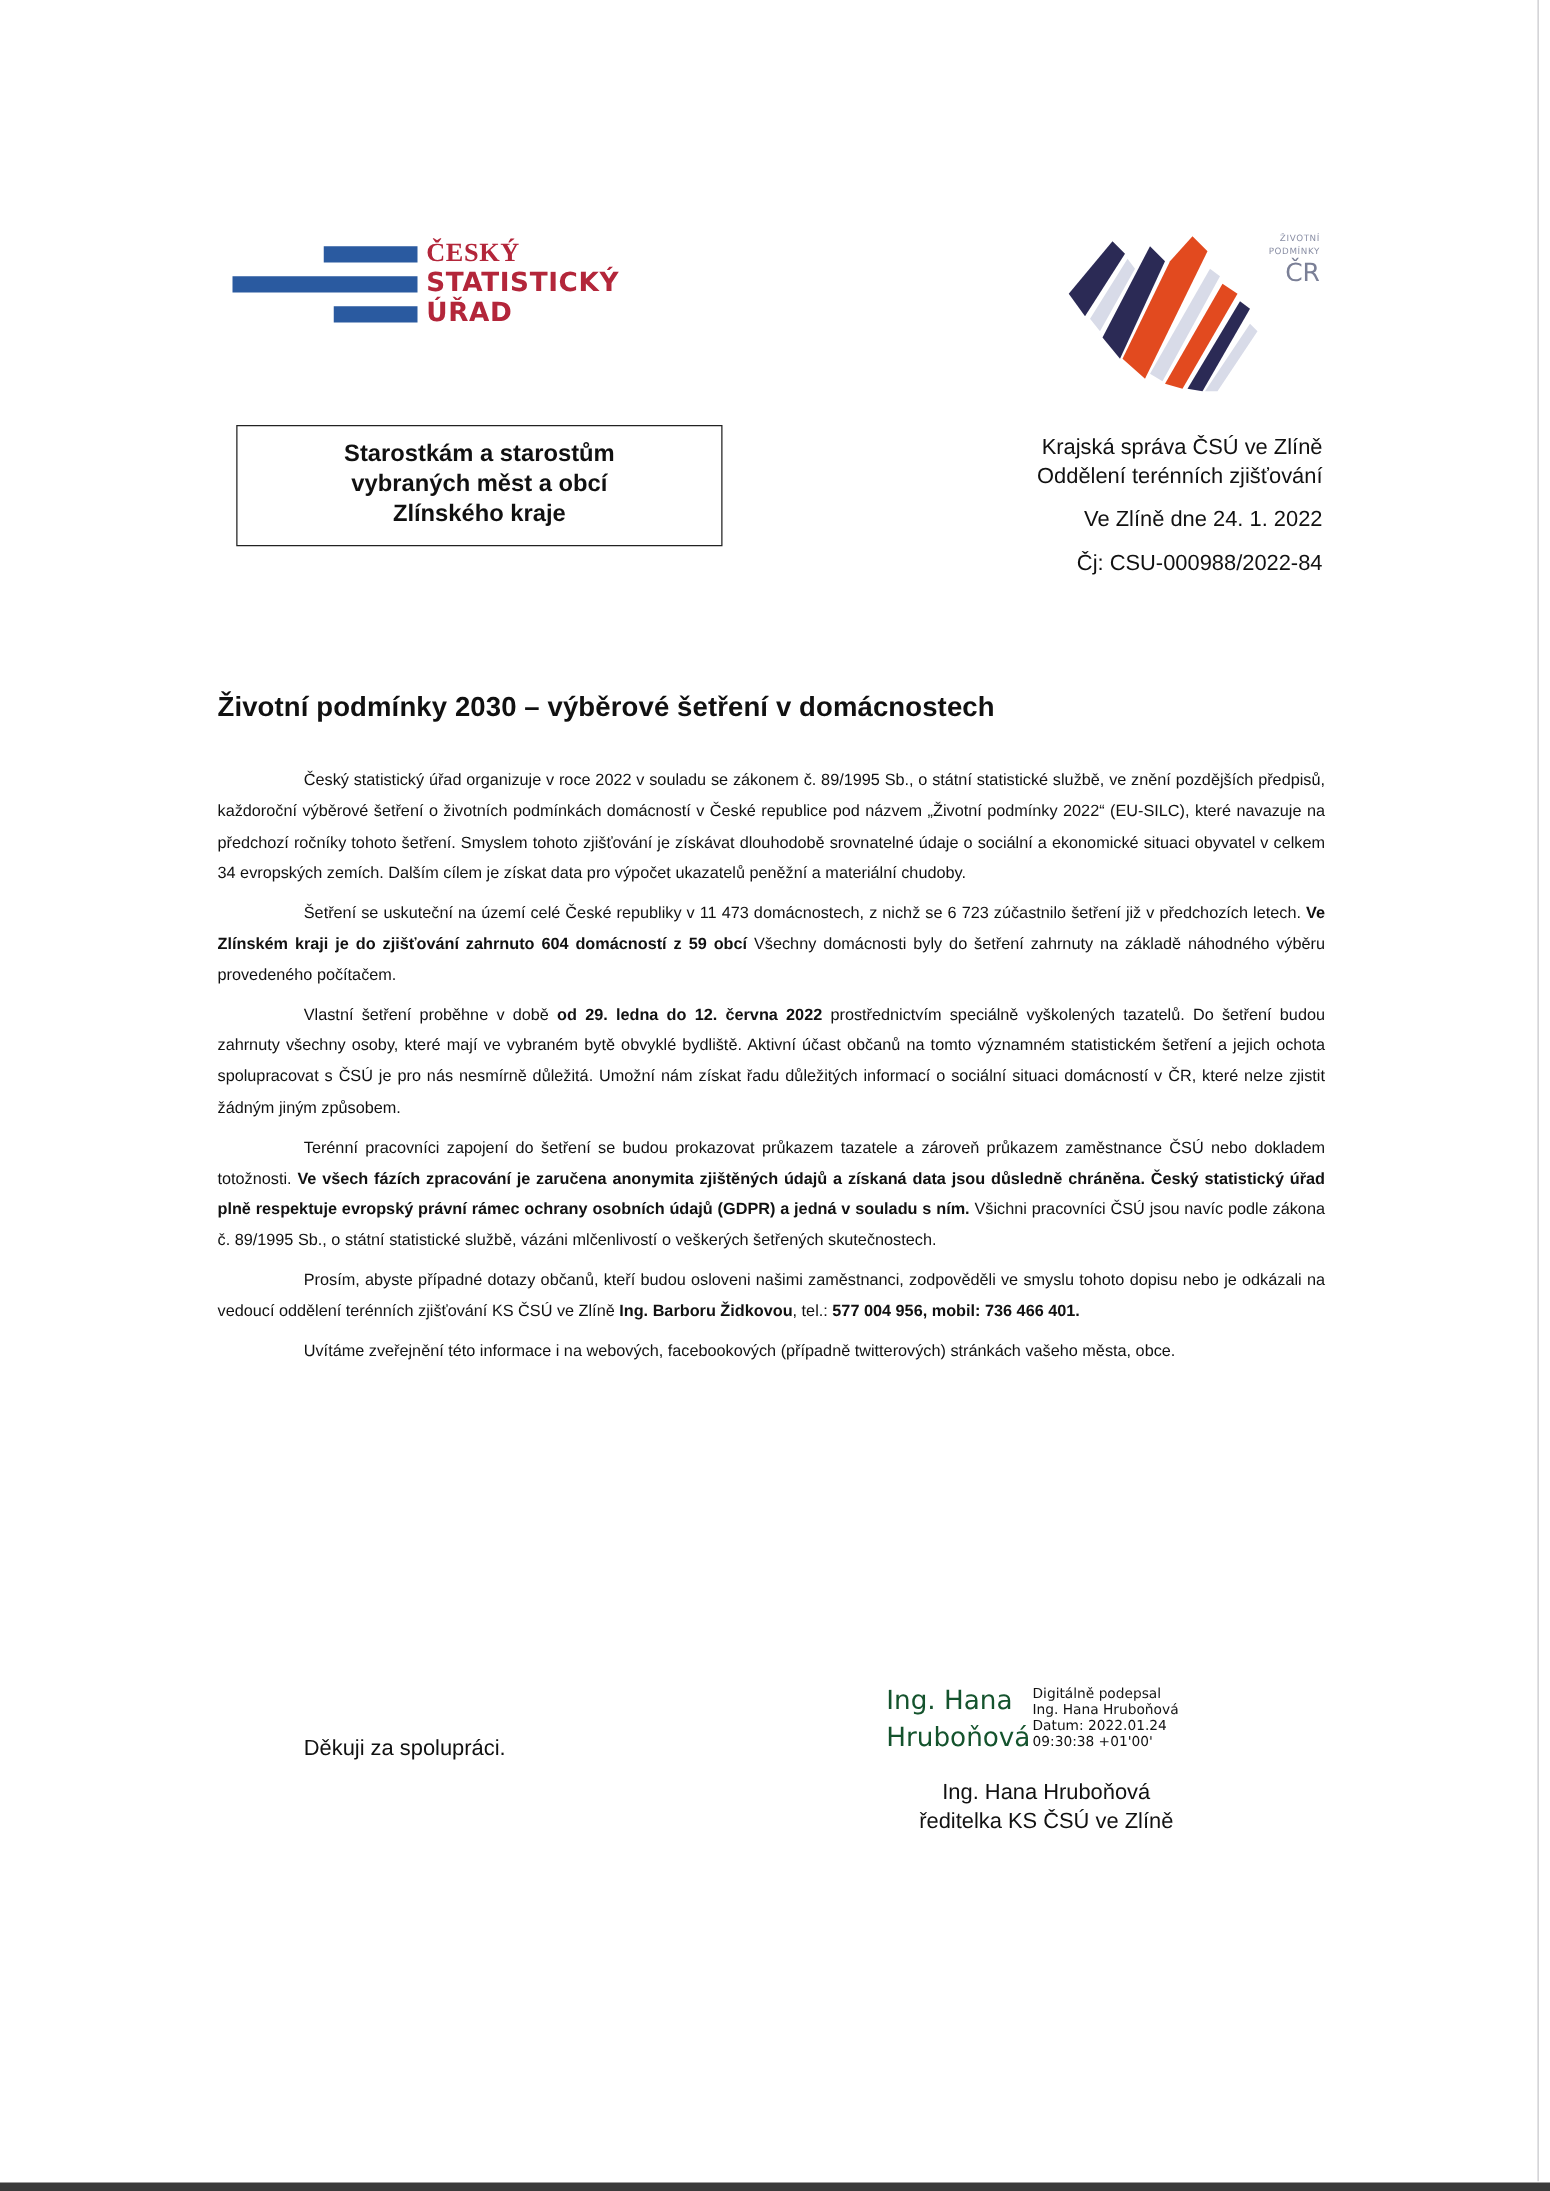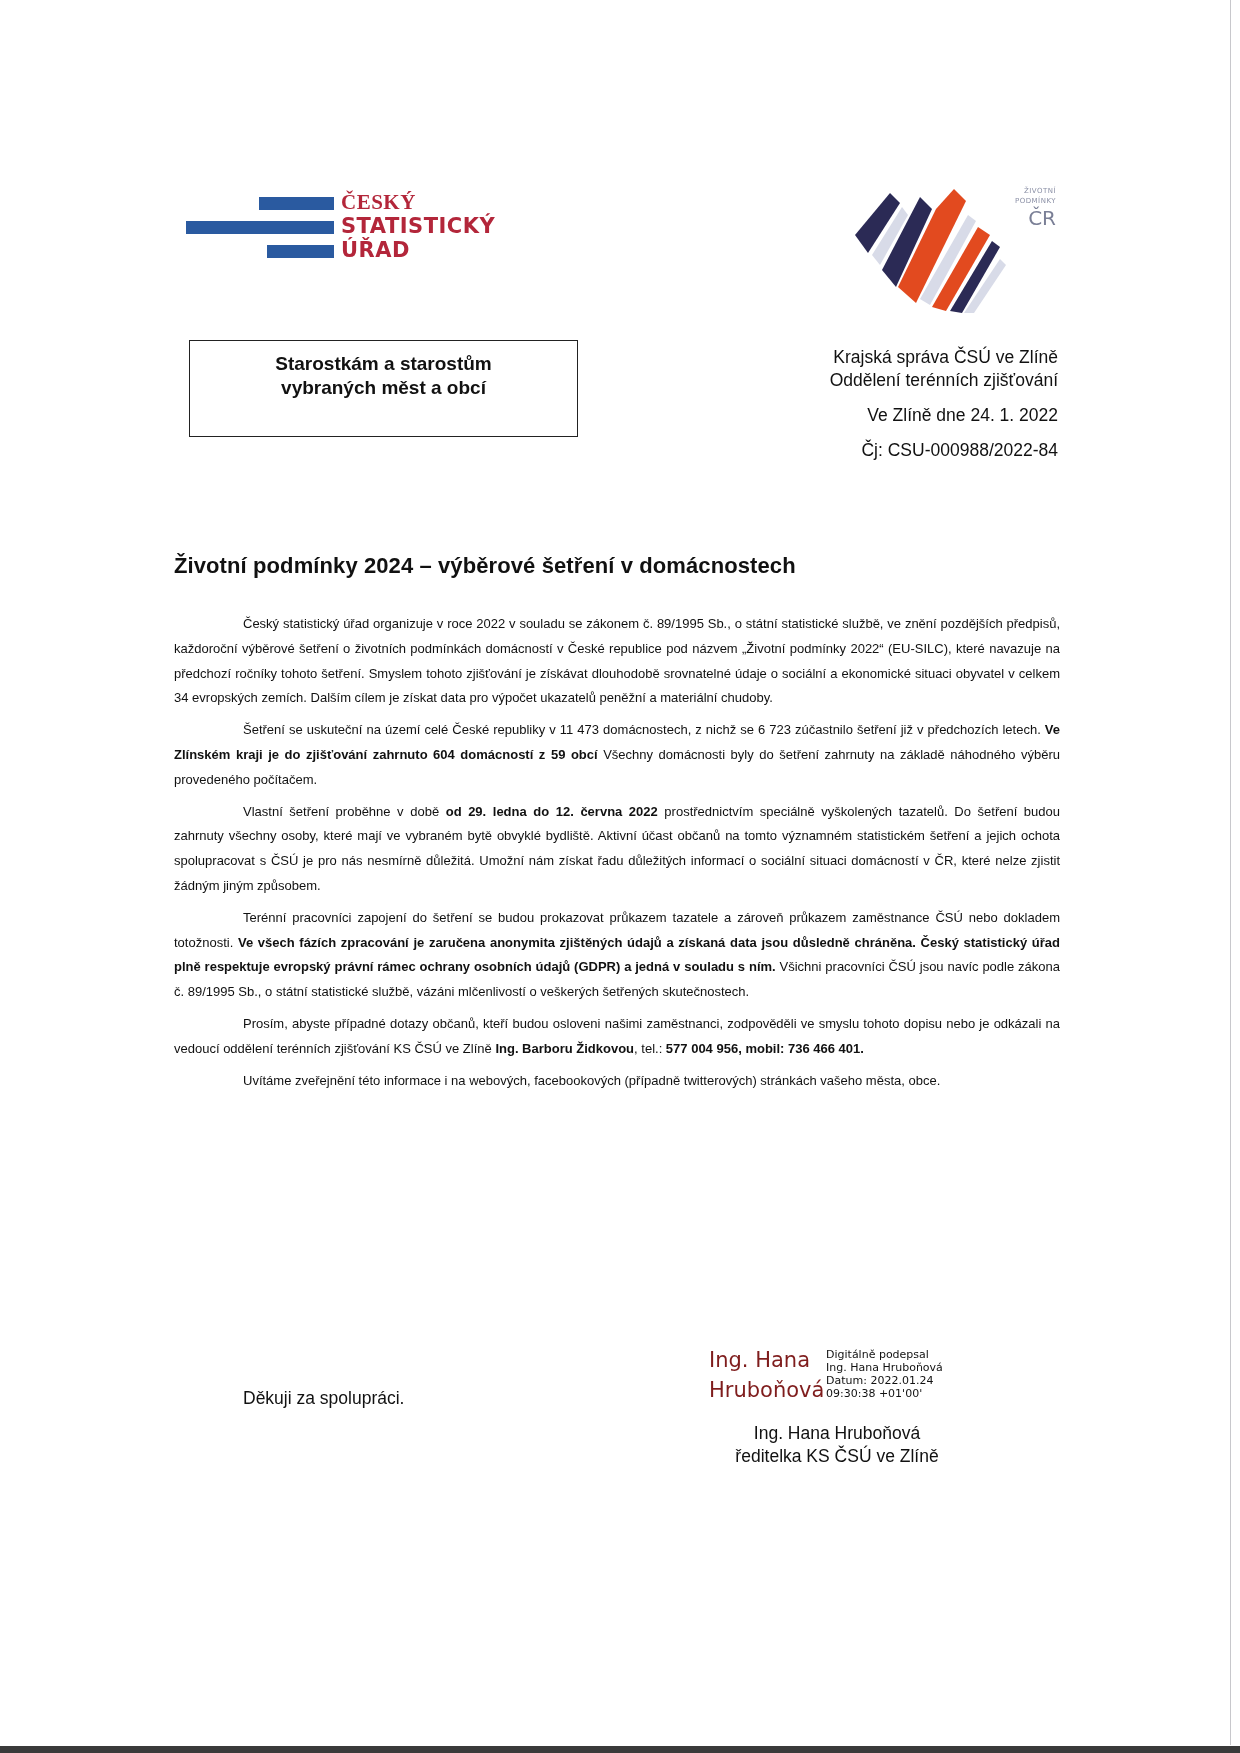--- a/index.html
+++ b/index.html
@@ -156,21 +156,21 @@
       width: 260px;
       height: 60px;
     }
     .dsig .name-big {
       position: absolute;
       left: 0;
       top: 0;
       font-family: "DejaVu Sans", sans-serif;
       font-size: 21px;
       line-height: 30px;
-      color: #7f1d1d;
+      color: #14532d;
     }
     .dsig .meta {
       position: absolute;
       left: 117px;
       top: 3px;
       font-family: "DejaVu Sans", sans-serif;
       font-size: 11px;
       line-height: 13px;
       color: #111;
       white-space: nowrap;
@@ -214,30 +214,31 @@
     </g>
   </svg>
   <div class="tag small t1">ŽIVOTNÍ</div>
   <div class="tag small t2">PODMÍNKY</div>
   <div class="tag t3">ČR</div>
 </div>
 
 <div class="address-box">
   <div class="line">Starostkám a starostům</div>
   <div class="line">vybraných měst a obcí</div>
+  <div class="line">Zlínského kraje</div>
 </div>
 
 <div class="sender">
   <div class="l">Krajská správa ČSÚ ve Zlíně</div>
   <div class="l">Oddělení terénních zjišťování</div>
   <div class="date">Ve Zlíně dne 24. 1. 2022</div>
   <div class="cj">Čj: CSU-000988/2022-84</div>
 </div>
 
-<div class="doc-title">Životní podmínky 2024 – výběrové šetření v domácnostech</div>
+<div class="doc-title">Životní podmínky 2030 – výběrové šetření v domácnostech</div>
 
 <div class="body-text">
   <p>
     <span>Český statistický úřad organizuje v roce 2022 v souladu se zákonem č. 89/1995 Sb., o státní statistické službě, ve znění pozdějších předpisů, každoroční výběrové šetření o životních podmínkách domácností v České republice pod názvem „Životní podmínky 2022“ (EU-SILC), které navazuje na předchozí ročníky tohoto šetření. Smyslem tohoto zjišťování je získávat dlouhodobě srovnatelné údaje o sociální a ekonomické situaci obyvatel v celkem 34 evropských zemích. Dalším cílem je získat data pro výpočet ukazatelů peněžní a materiální chudoby.</span>
   </p>
   <p>
     <span>Šetření se uskuteční na území celé České republiky v 11 473 domácnostech, z nichž se 6 723 zúčastnilo šetření již v předchozích letech. </span><b>Ve Zlínském kraji je do zjišťování zahrnuto 604 domácností z 59 obcí</b><span> Všechny domácnosti byly do šetření zahrnuty na základě náhodného výběru provedeného počítačem.</span>
   </p>
   <p>
     <span>Vlastní šetření proběhne v době </span><b>od 29. ledna do 12. června 2022</b><span> prostřednictvím speciálně vyškolených tazatelů. Do šetření budou zahrnuty všechny osoby, které mají ve vybraném bytě obvyklé bydliště. Aktivní účast občanů na tomto významném statistickém šetření a jejich ochota spolupracovat s ČSÚ je pro nás nesmírně důležitá. Umožní nám získat řadu důležitých informací o sociální situaci domácností v ČR, které nelze zjistit žádným jiným způsobem.</span>

